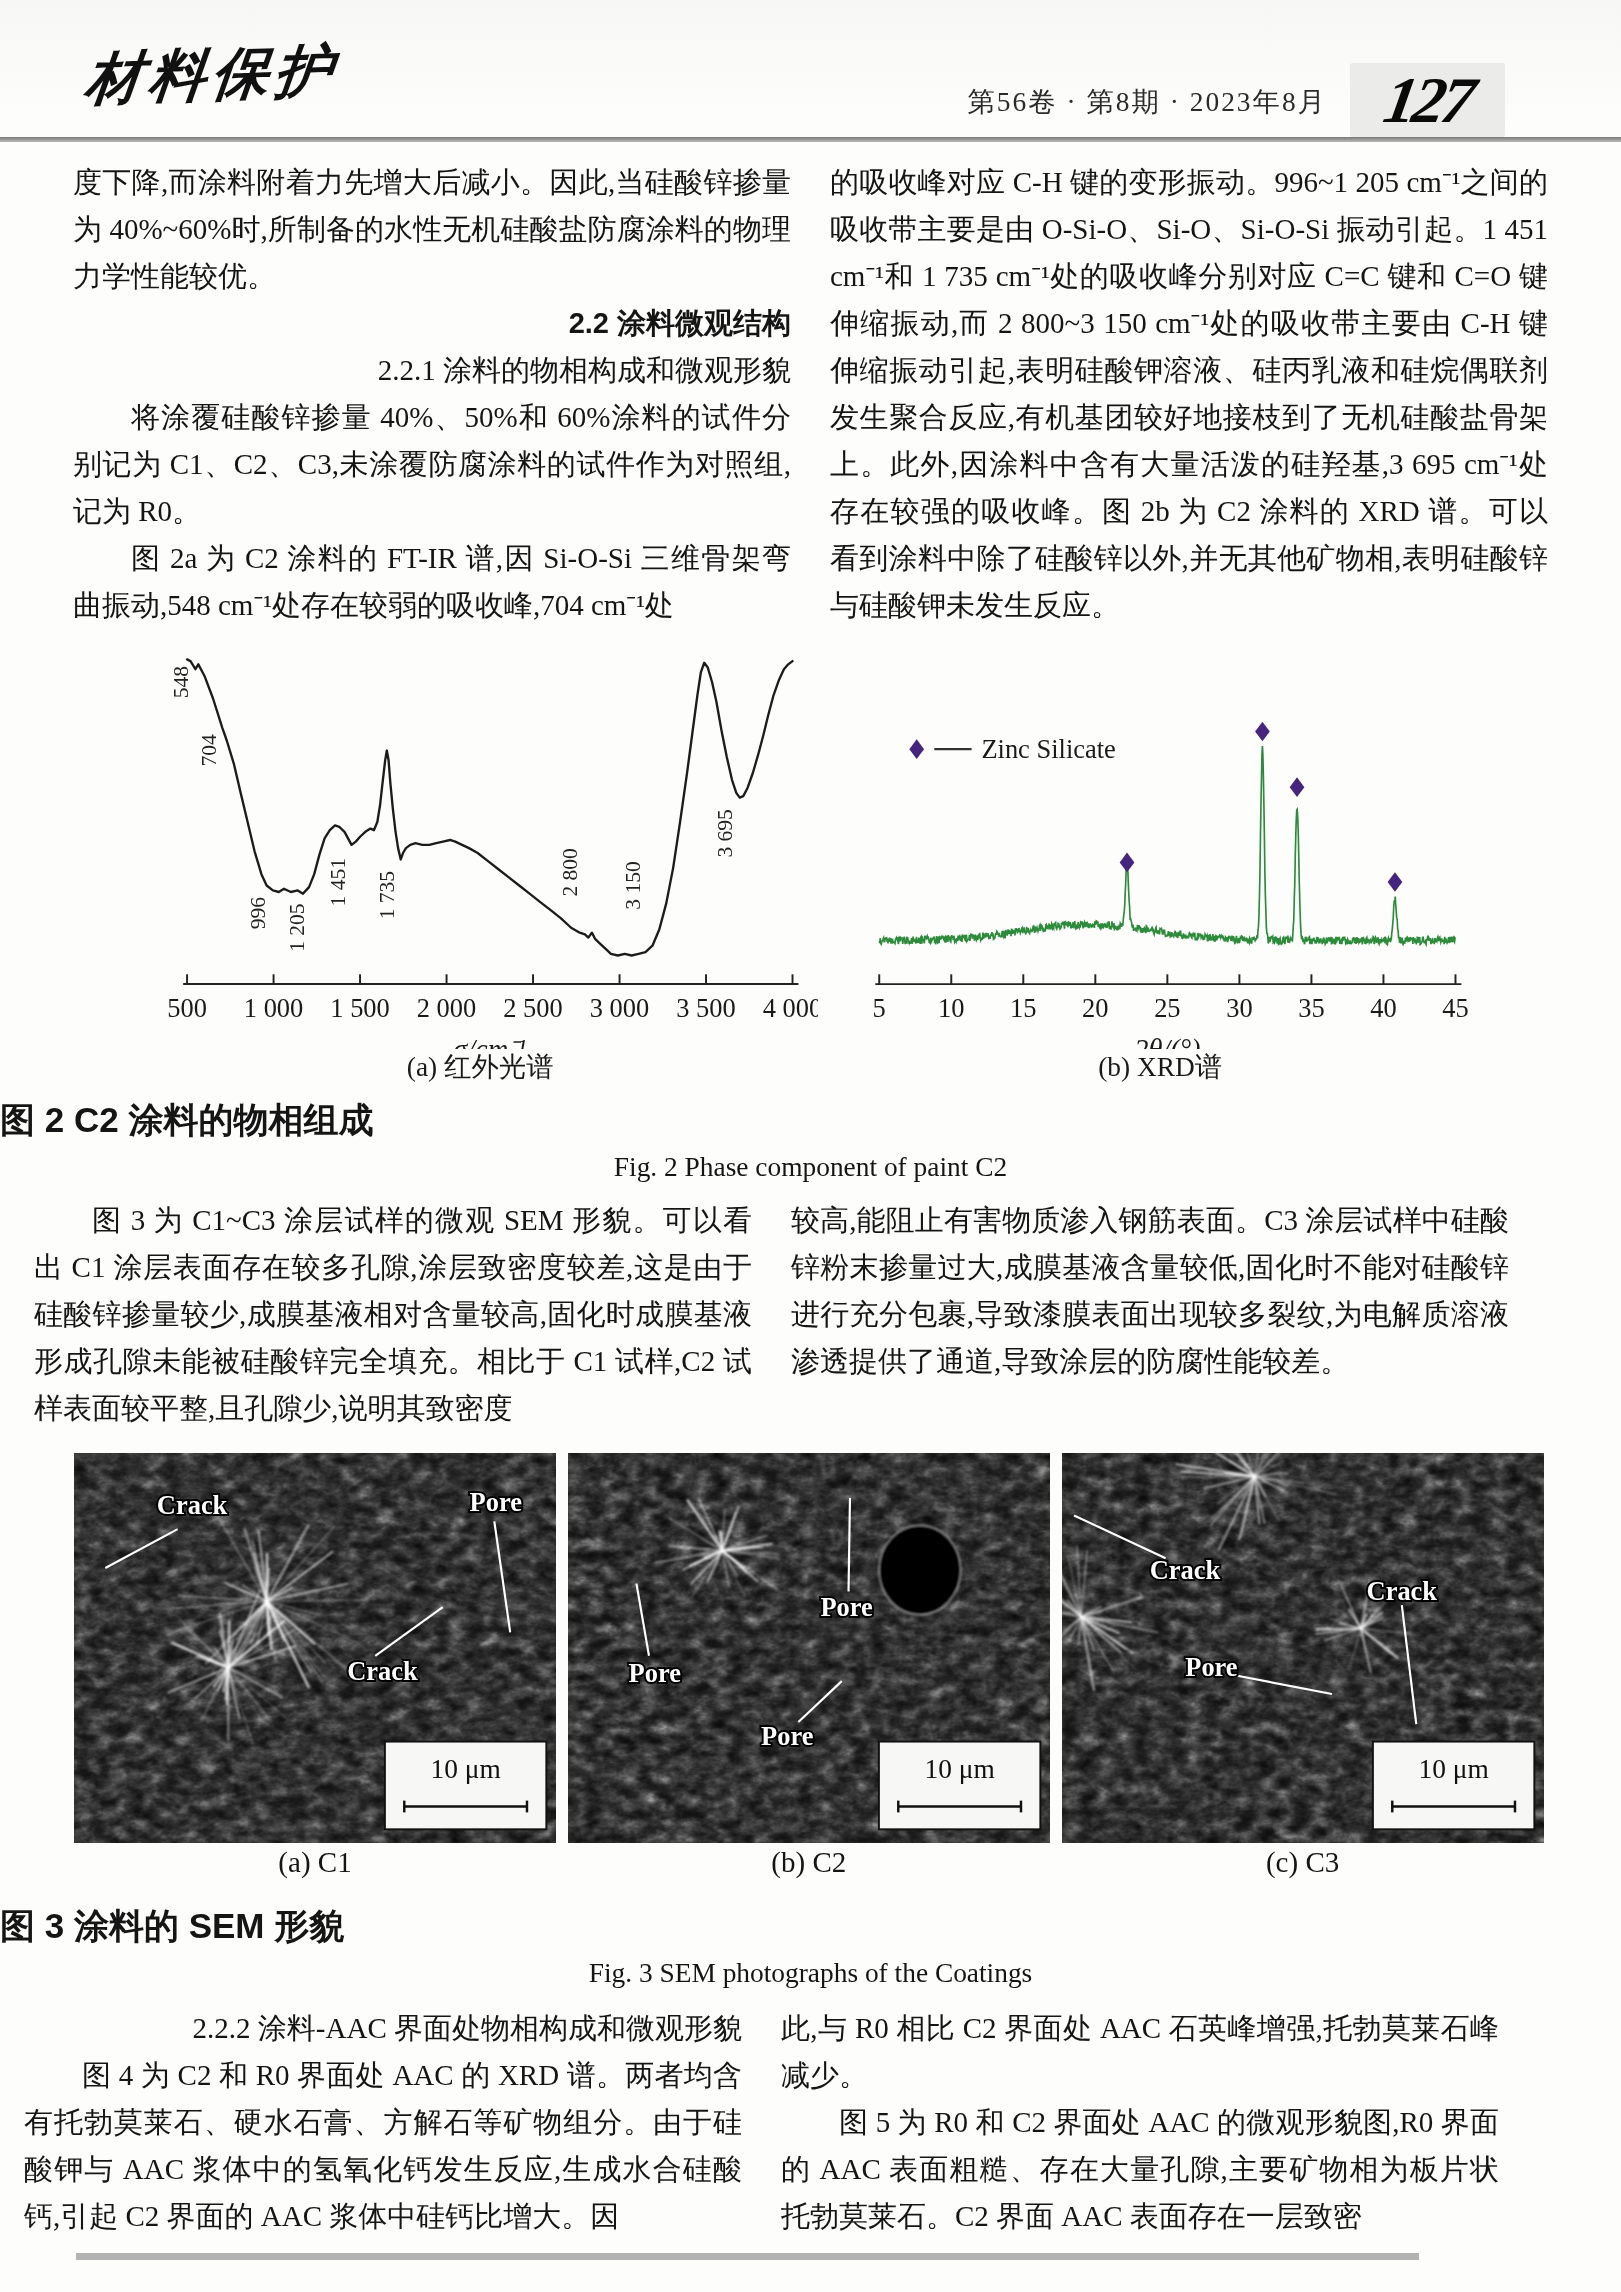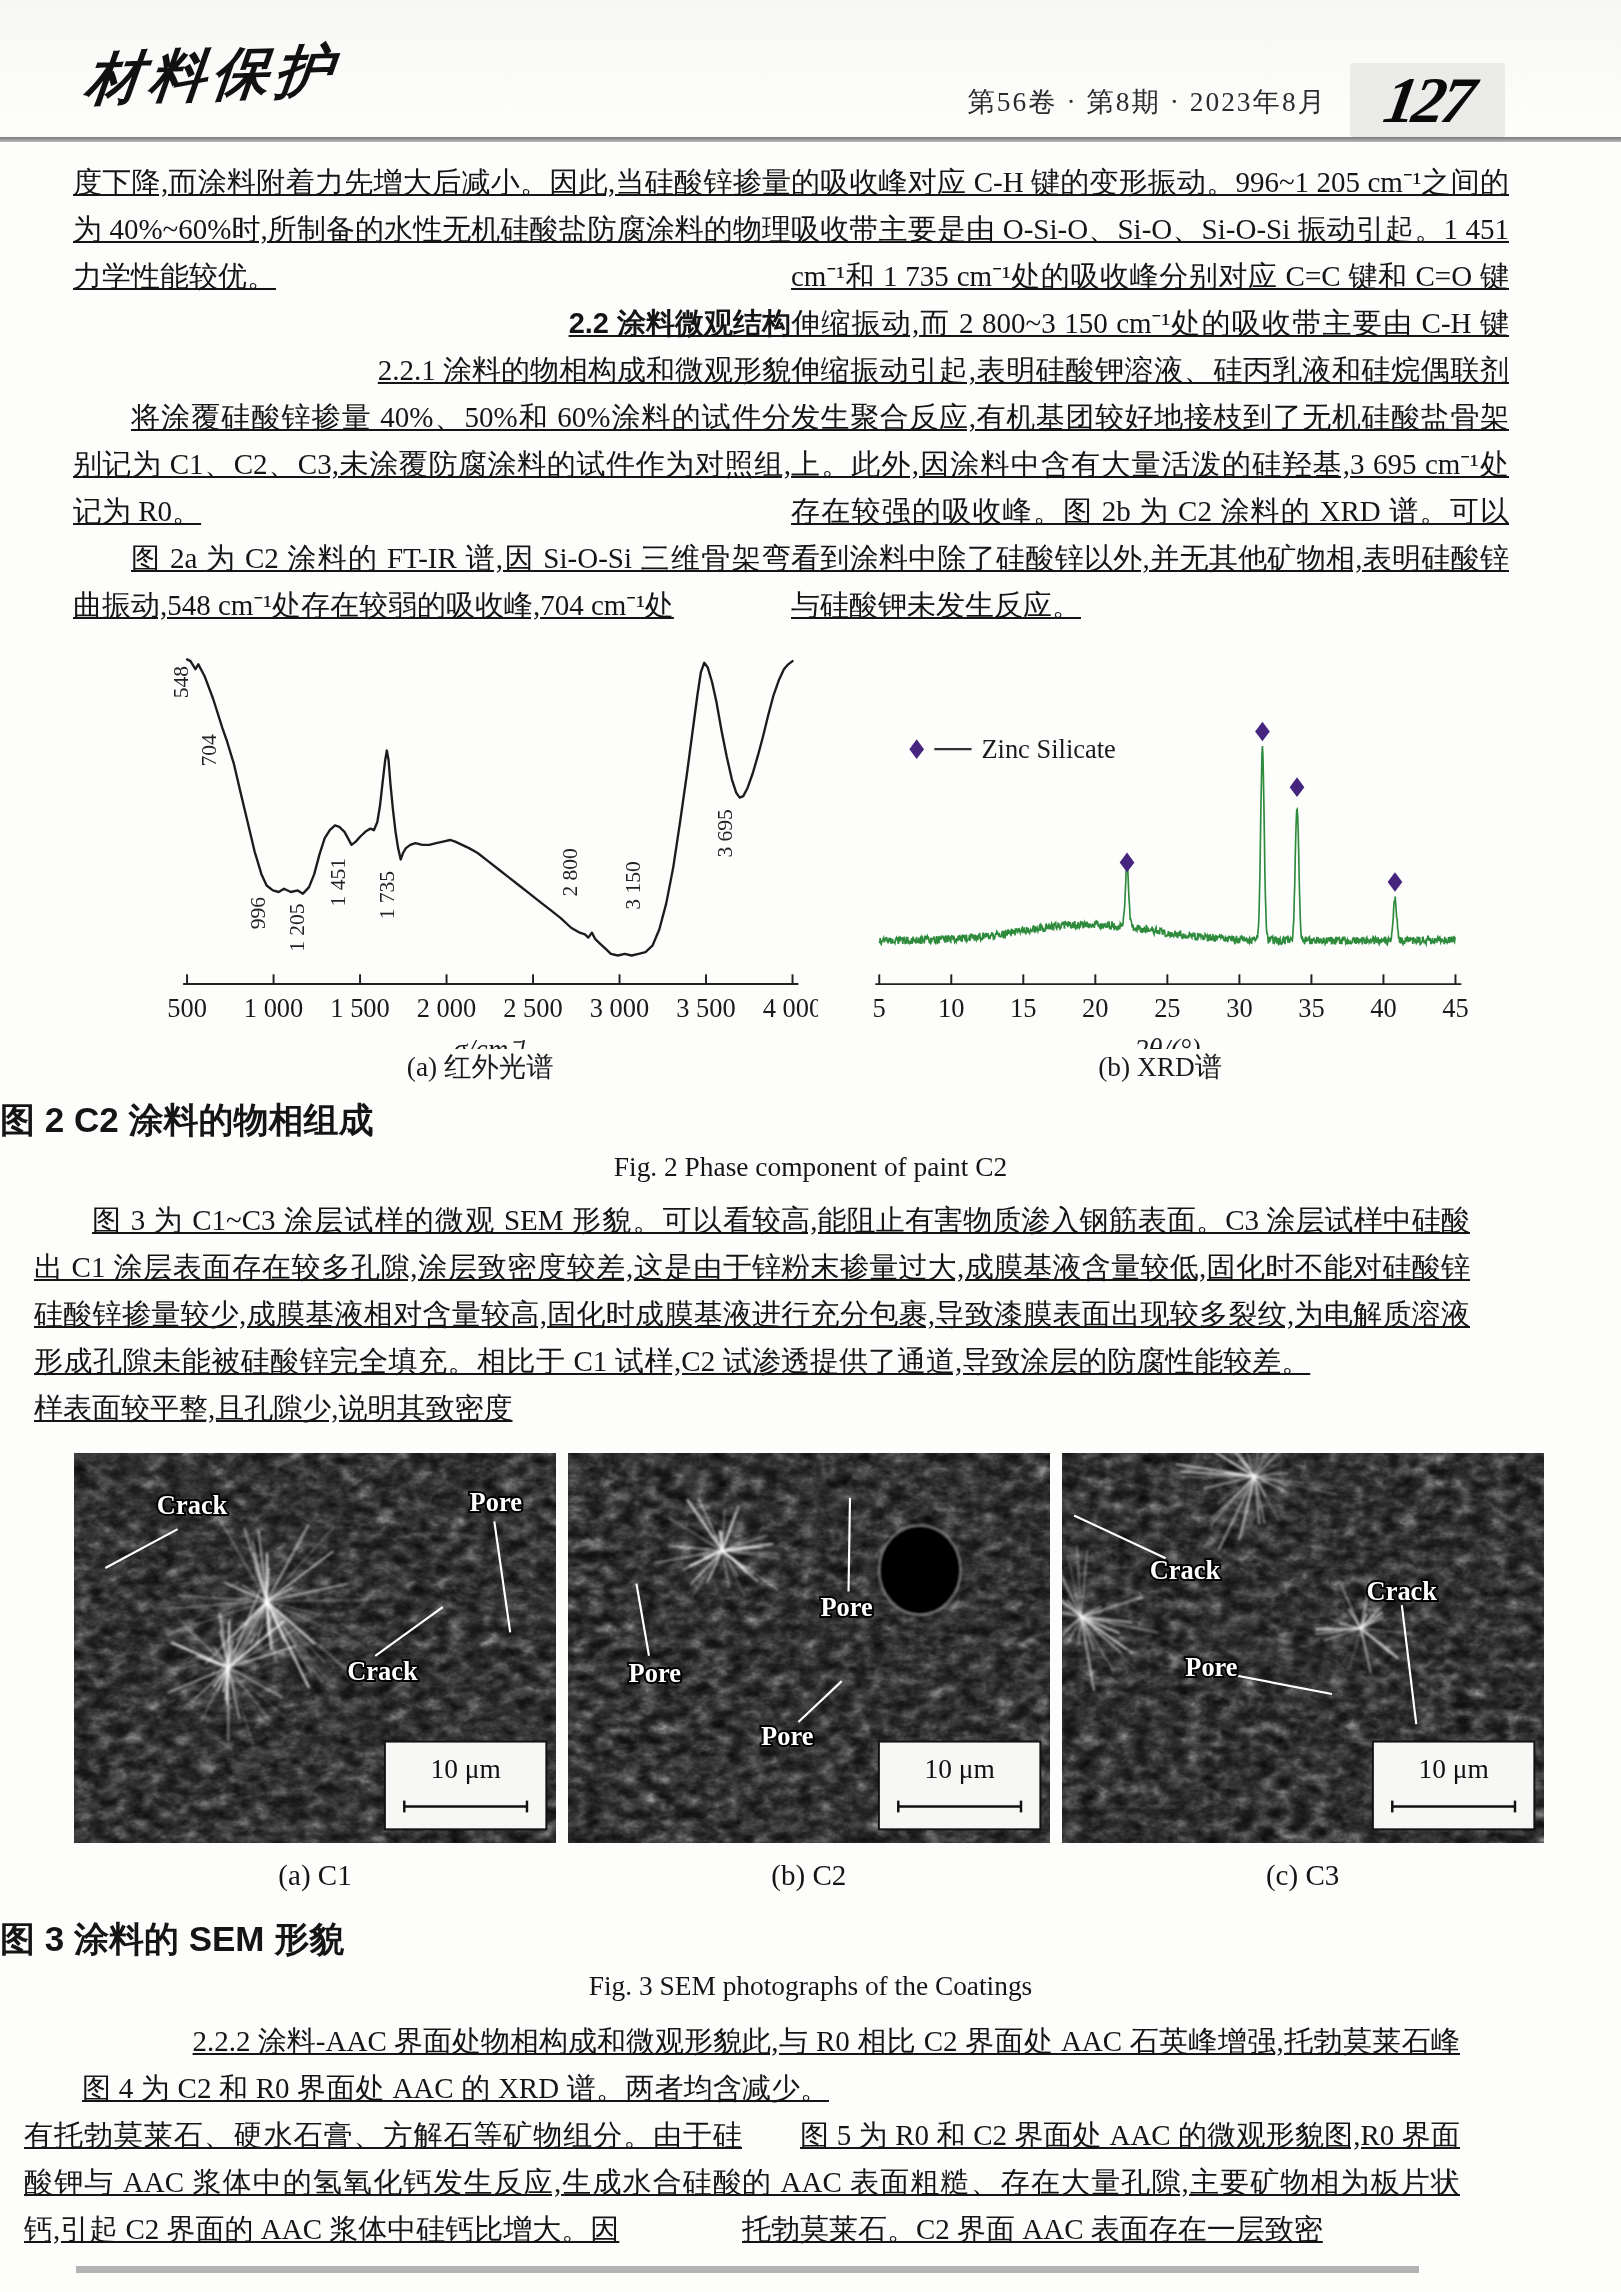--- a/index.html
+++ b/index.html
@@ -10,40 +10,40 @@
   .logo{position:absolute;left:86px;top:37px;font-size:57px;font-weight:bold;font-style:italic;
         letter-spacing:5.9px;transform:skewX(-8deg) rotate(-2deg);color:#111;
         font-family:"Liberation Serif",serif;}
   .issue{position:absolute;right:294px;top:84px;font-size:27.4px;color:#2b2b2b;letter-spacing:2px;}
   .pageno-box{position:absolute;right:116px;top:63px;width:155px;height:74px;background:#ebebe9;
         border-radius:2.9px;display:flex;align-items:center;justify-content:center;}
   .pageno{font-size:65px;font-weight:900;font-style:italic;color:#0a0a0a;letter-spacing:-3.9px;
         transform:skewX(-10deg);line-height:1;}
   .hdr-rule{height:4.9px;width:100%;background:linear-gradient(180deg,#7a7a7a,#b9b9b9);}
   
-  .columns{display:flex;padding:0 73px;text-decoration:underline;}
+  .columns{display:flex;gap:39px;padding:0 73px;}
   .col{width:718px;}
   .col p{margin:0;font-size:29px;line-height:47px;text-align:justify;}
   .col p.ind{text-indent:2em;}
   .col p.hb{font-family:"Liberation Sans",sans-serif;font-weight:bold;text-align:right;}
   .col p.hh{text-align:right;}
   .mt18{margin-top:17.6px;} .mt14{margin-top:13.7px;padding-left:34px;} .mt16{margin-top:15.7px;padding-left:24px;}
   
   figure{margin:0;padding:0;}
   .charts-row{display:flex;justify-content:center;align-items:flex-end;gap:23.5px;margin-top:9.8px;}
   .chart-block{display:flex;flex-direction:column;align-items:center;}
   .subcap{font-size:27.4px;margin-top:0;color:#1a1a1a;}
   .figcap-zh{font-size:35px;font-weight:bold;margin-top:11.8px;
              font-family:"Liberation Sans",sans-serif;}
   .figcap-en{text-align:center;font-size:27.4px;margin-top:7.8px;}
   
   .sem-row{display:flex;gap:11.8px;padding:12px 74px;margin-top:9.8px;}
   .sem-tile{display:flex;flex-direction:column;align-items:center;}
   .sem-tile svg{display:block;background:#0b0b0b;}
-  .sem-cap{font-size:29px;margin-top:16px;}
+  .sem-cap{font-size:29px;margin-top:3px;}
   
   .bottom-rule{height:6.9px;width:1343px;margin:13.7px 0 0 76px;background:#b3b3b3;}
   .footer{margin:55px 0 0 33px;font-size:29px;color:#929292;display:flex;gap:57px;}
 </style>
 </head>
 <body>
 
 <div class="page">
 
   <div class="hdr">

